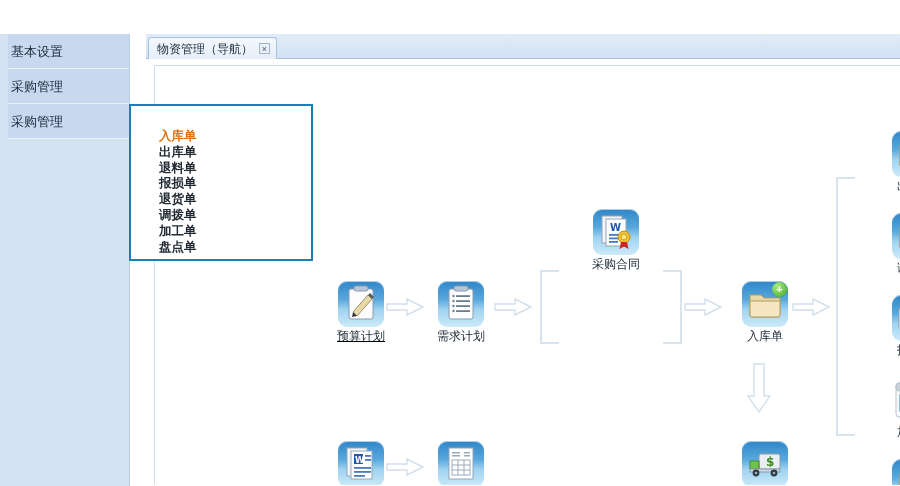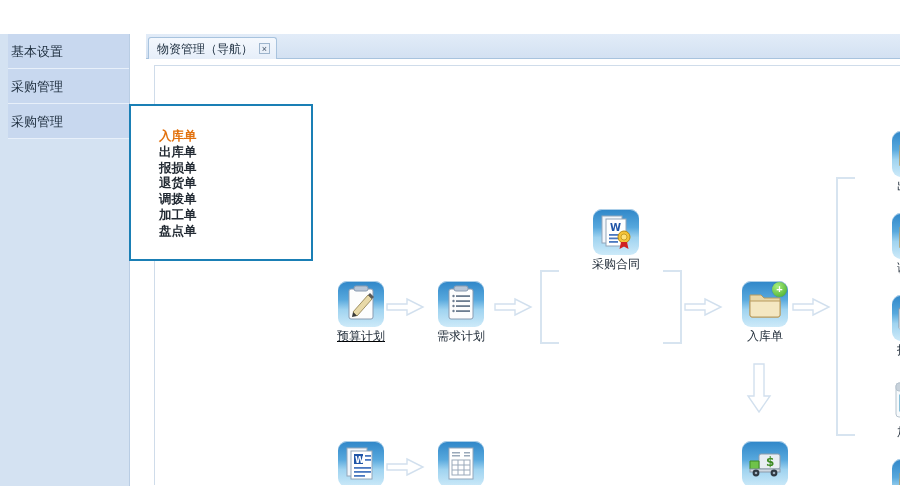--- a/index.html
+++ b/index.html
@@ -395,20 +395,21 @@
         </div>
 
       </div>
     </div>
   </div>
 
   <div id="popup">
     <ul>
       <li class="active">入库单</li>
       <li>出库单</li>
+      <li>退料单</li>
       <li>报损单</li>
       <li>退货单</li>
       <li>调拨单</li>
       <li>加工单</li>
       <li>盘点单</li>
     </ul>
   </div>
 
 </div>
 

